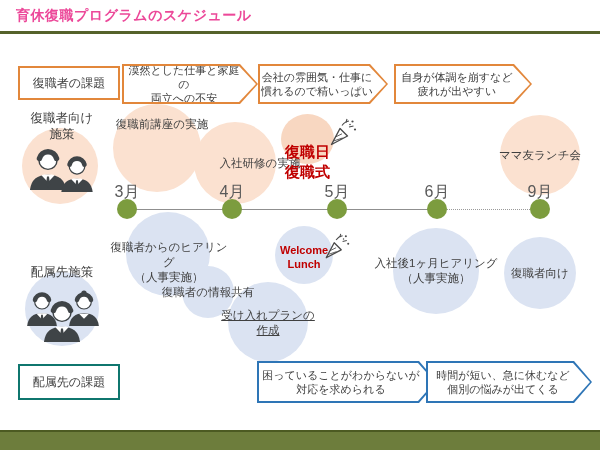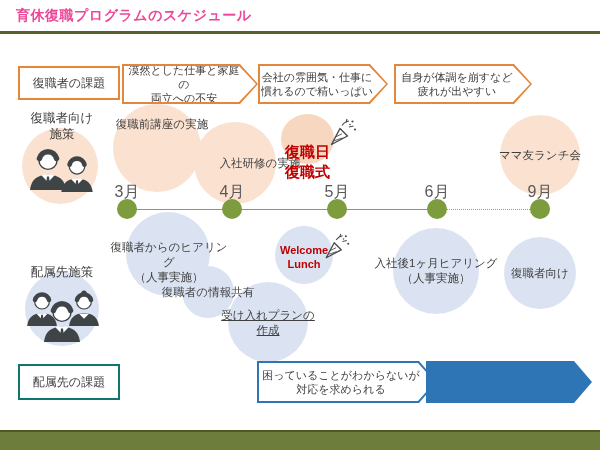--- a/index.html
+++ b/index.html
@@ -191,17 +191,21 @@
 
   <div class="abs arrow blue" style="left:257px;top:361px;width:180px;height:42px;">
     <div class="shell"></div>
     <div class="inner">
         <span class="label">困っていることがわからないが
 対応を求められる</span>
       </div>
   </div>
   <div class="abs arrow blue" style="left:426px;top:361px;width:166px;height:42px;">
     <div class="shell"></div>
+    <div class="inner">
+        <span class="label">時間が短い、急に休むなど
+個別の悩みが出てくる</span>
+      </div>
   </div>
 
   <div class="abs bottom-bar"></div>
 
 </div>
 
 </body></html>

